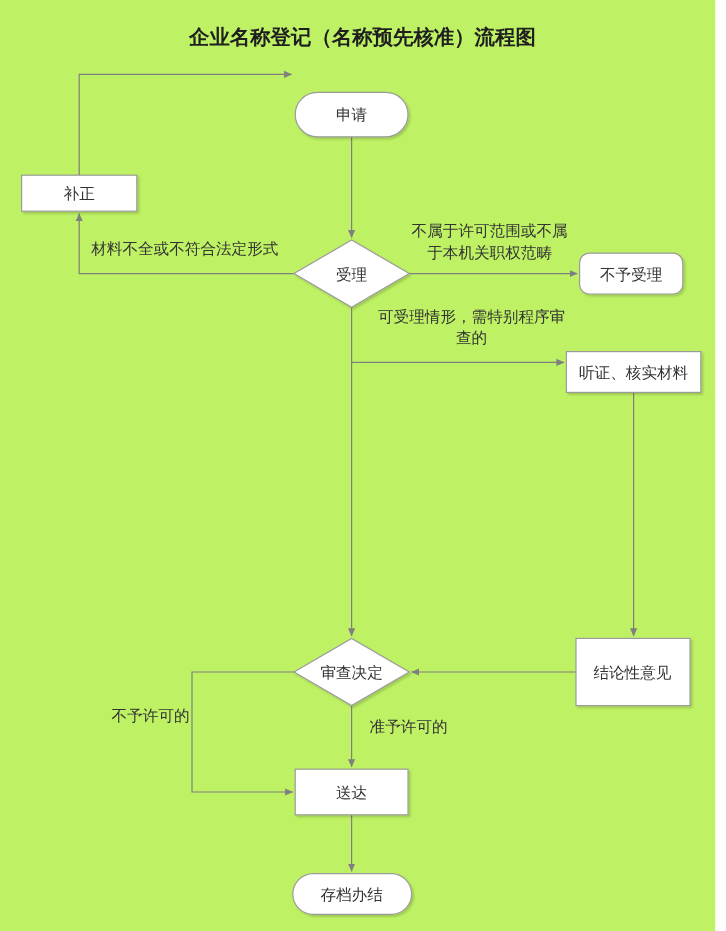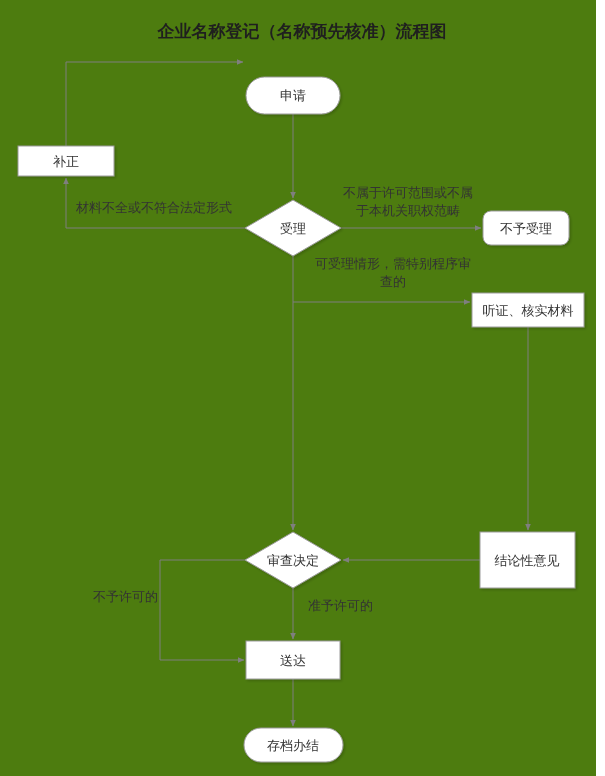--- a/index.html
+++ b/index.html
@@ -4,21 +4,21 @@
 <style>
   html, body {
     margin: 0;
     padding: 0;
     background: #ffffff;
   }
   .canvas {
     position: relative;
     width: 596px;
     height: 776px;
-    background: #4d7c0f;
+    background: #bef264;
     overflow: hidden;
   }
   svg { display: block; }
   .node-shape {
     fill: #ffffff;
     stroke: #9b9b9b;
     stroke-width: 1;
   }
   .edge {
     fill: none;

